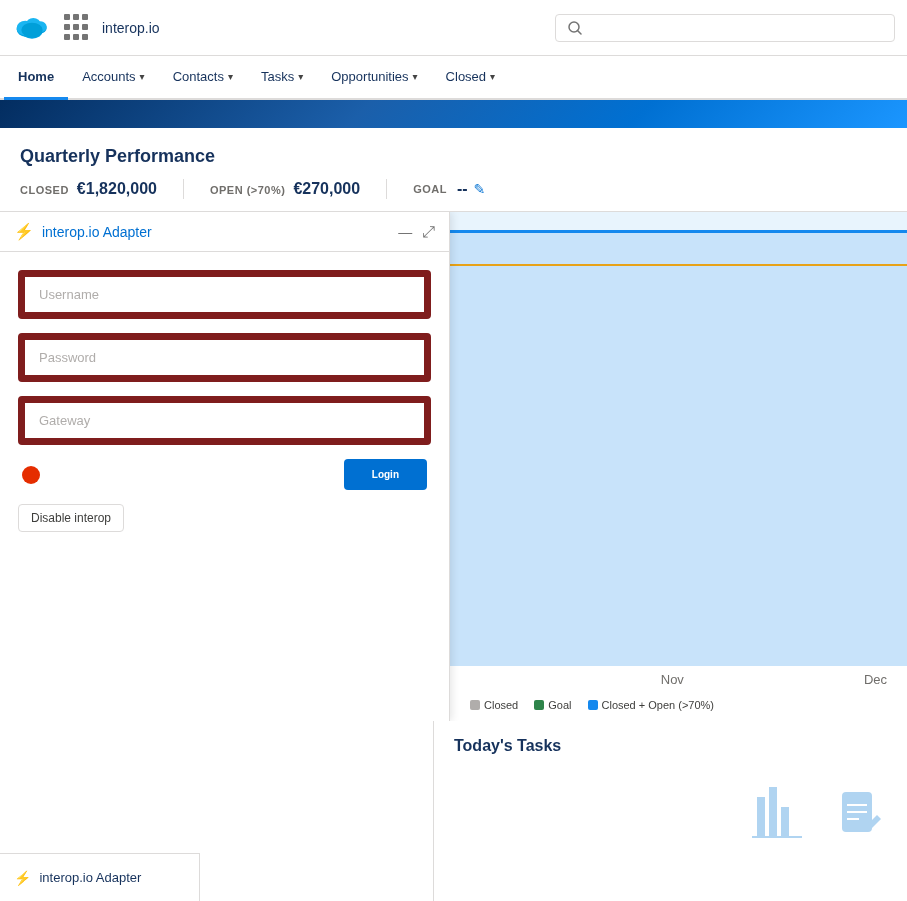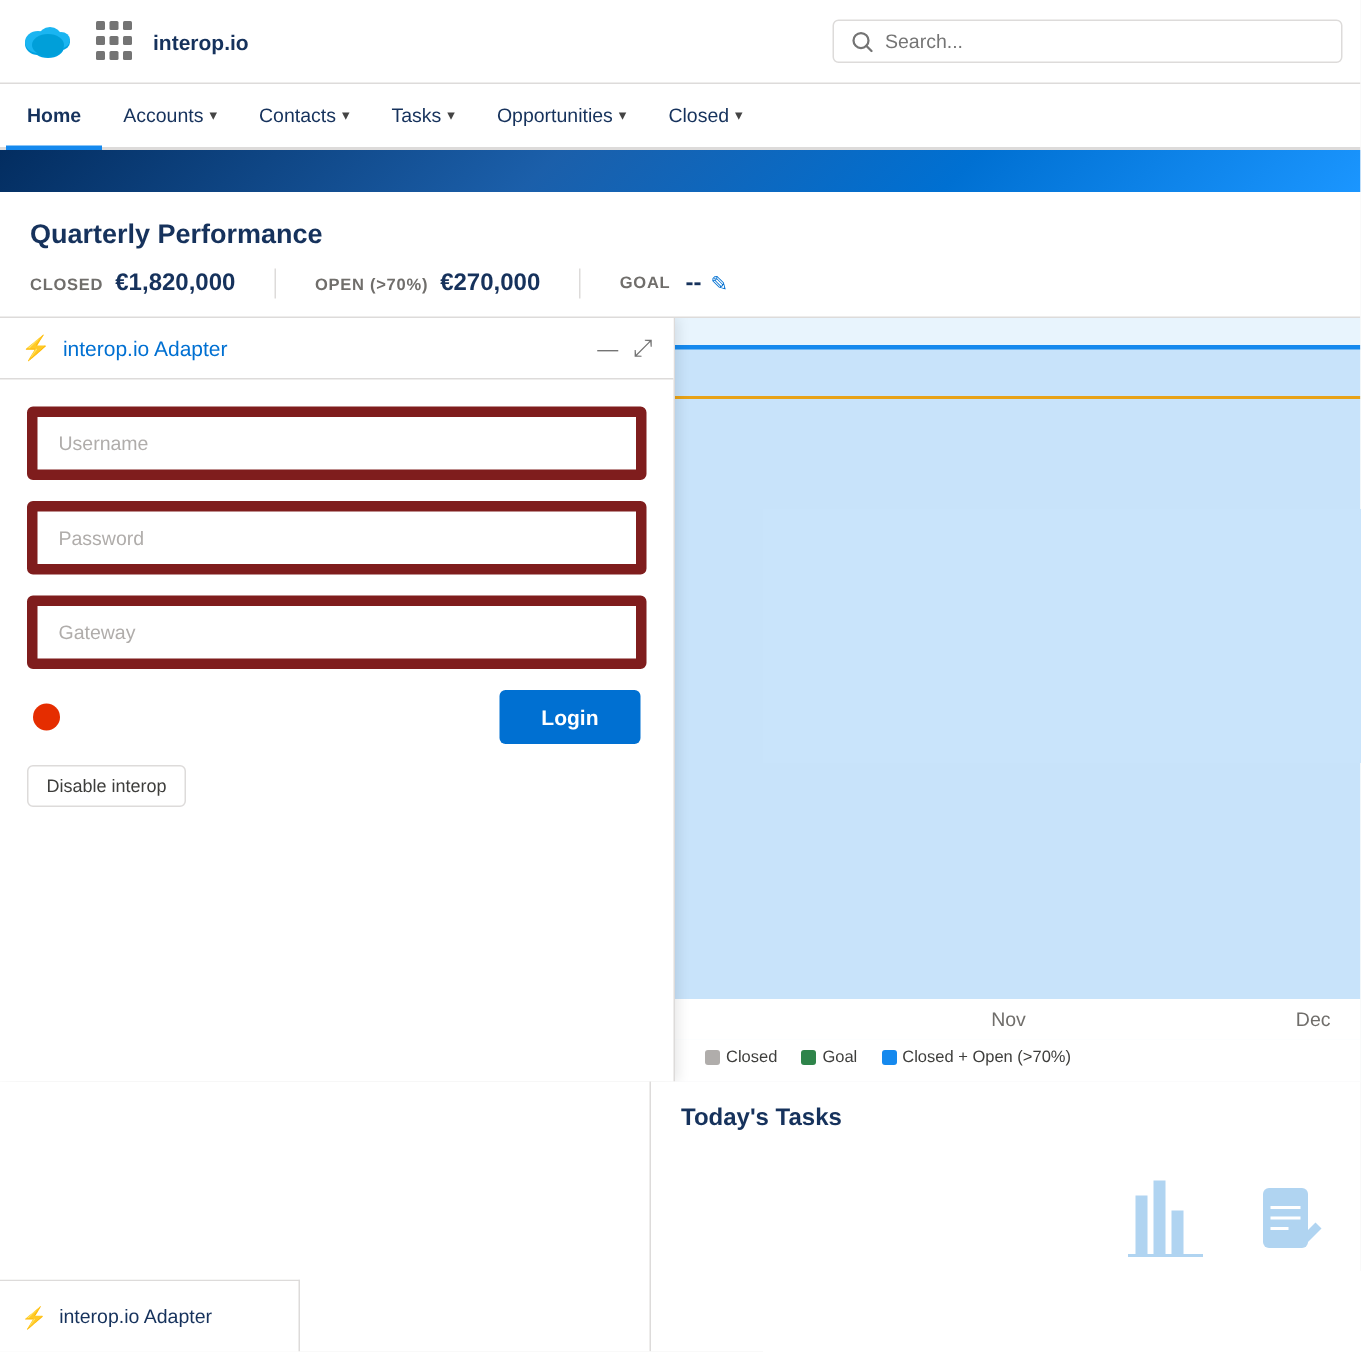--- a/index.html
+++ b/index.html
@@ -33,21 +33,21 @@
     }
     .app-grid span {
       width: 6px;
       height: 6px;
       background: #747474;
       border-radius: 1px;
       display: block;
     }
     .org-name {
       font-size: 14px;
-      font-weight: 700;
+      font-weight: 400;
       color: #16325c;
       margin-right: 20px;
       flex-shrink: 0;
     }
     .search-bar {
       margin-left: auto;
       display: flex;
       align-items: center;
       border: 1px solid #dddbda;
       border-radius: 4px;
@@ -244,21 +244,21 @@
       border-radius: 50%;
       background: #e52d00;
       display: inline-block;
     }
     .login-btn {
       background: #0070d2;
       color: #fff;
       border: none;
       border-radius: 4px;
       padding: 10px 28px;
-      font-size: 14px;
+      font-size: 10px;
       font-weight: 600;
       cursor: pointer;
     }
     .disable-logging-btn {
       border: 1px solid #dddbda;
       background: #fff;
       color: #3e3e3c;
       border-radius: 4px;
       padding: 6px 12px;
       font-size: 12px;
@@ -425,21 +425,20 @@
       <span></span>
   </div>
 
   <span class="org-name">interop.io</span>
 
   <div class="search-bar">
     <svg class="search-icon-svg" width="14" height="14" viewBox="0 0 14 14" fill="none" xmlns="http://www.w3.org/2000/svg">
       <circle cx="6" cy="6" r="5" stroke="#747474" stroke-width="1.5"></circle>
       <line x1="9.5" y1="9.5" x2="13" y2="13" stroke="#747474" stroke-width="1.5" stroke-linecap="round"></line>
     </svg>
-    <input type="text" placeholder="Search..." style="">
   </div>
 </div>
 
 <div class="nav-bar">
   <div class="nav-item active">
     <span>Home</span>
   </div>
   <div class="nav-item">
     <span>Accounts</span>
     <span class="chevron">▾</span>

